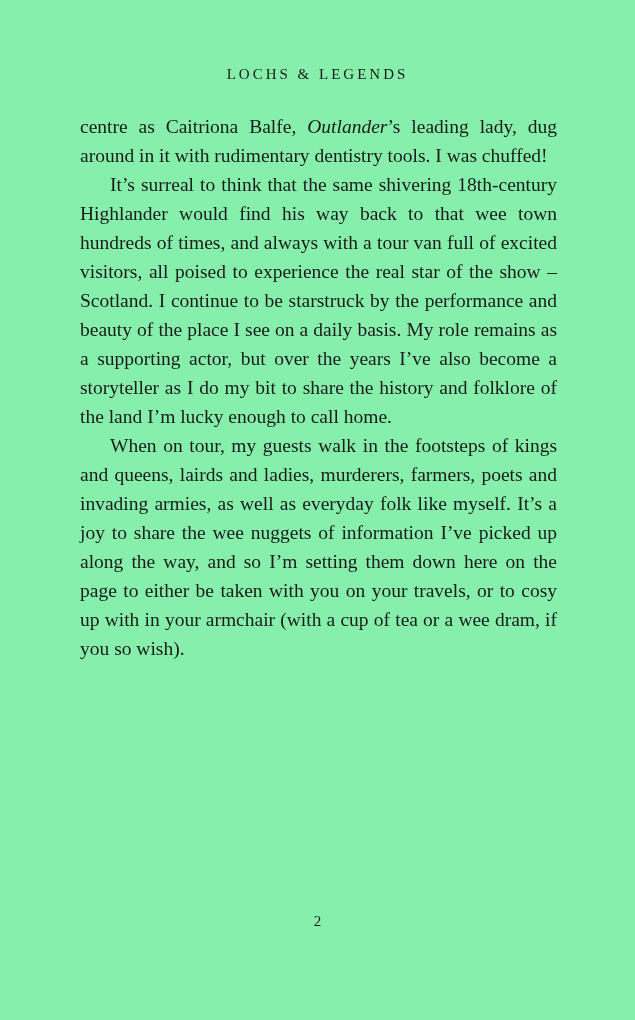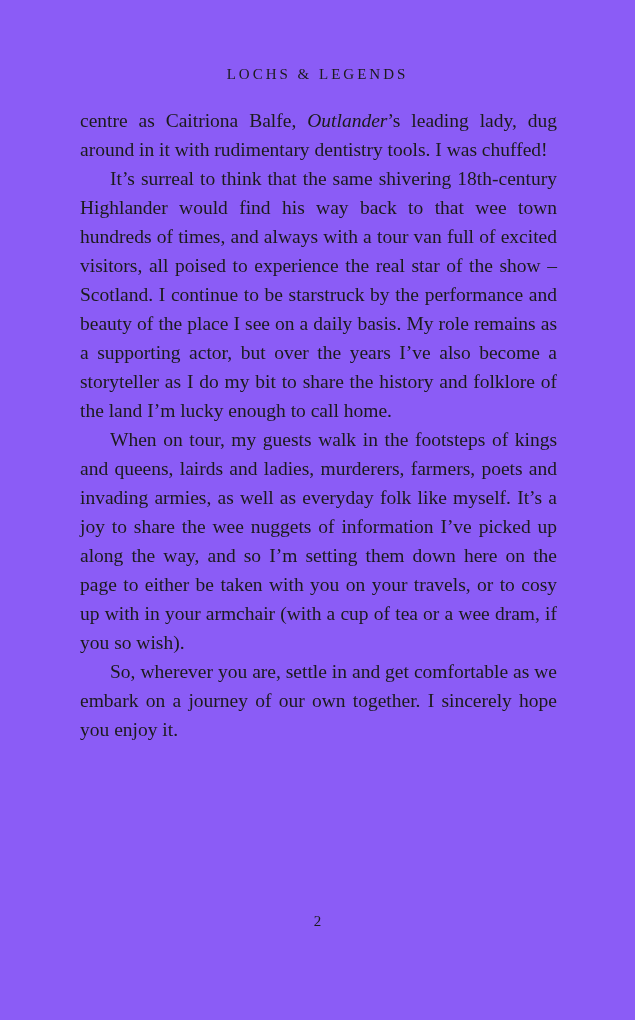--- a/index.html
+++ b/index.html
@@ -4,38 +4,38 @@
 <style>
   html, body {
     margin: 0;
     padding: 0;
     background: #ffffff;
   }
   .page {
     position: relative;
     width: 635px;
     height: 1020px;
-    background: #8b5cf6;
+    background: #86efac;
     color: #1b1b1b;
     font-family: "Liberation Serif", serif;
     overflow: hidden;
   }
   .running-head {
     position: absolute;
     top: 66px;
     left: 0;
     width: 100%;
     text-align: center;
     font-size: 15px;
     letter-spacing: 3px;
     color: #1b1b1b;
   }
   .body-text {
     position: absolute;
-    top: 106px;
+    top: 112px;
     left: 80px;
     width: 477px;
     font-size: 19.5px;
     line-height: 29px;
     text-align: justify;
     color: #1b1b1b;
   }
   .body-text p {
     margin: 0;
     padding: 0;
@@ -60,17 +60,16 @@
 </head>
 <body>
 
 <div class="page">
   <div class="running-head">LOCHS &amp; LEGENDS</div>
 
   <div class="body-text">
       <p><span>centre as Caitriona Balfe, </span><em>Outlander</em><span>’s leading lady, dug around in it with rudimentary dentistry tools. I was chuffed!</span></p>
       <p class="indent"><span>It’s surreal to think that the same shivering 18th-century Highlander would find his way back to that wee town hundreds of times, and always with a tour van full of excited visitors, all poised to experience the real star of the show – Scotland. I continue to be starstruck by the performance and beauty of the place I see on a daily basis. My role remains as a supporting actor, but over the years I’ve also become a storyteller as I do my bit to share the history and folklore of the land I’m lucky enough to call home.</span></p>
       <p class="indent"><span>When on tour, my guests walk in the footsteps of kings and queens, lairds and ladies, murderers, farmers, poets and invading armies, as well as everyday folk like myself. It’s a joy to share the wee nuggets of information I’ve picked up along the way, and so I’m setting them down here on the page to either be taken with you on your travels, or to cosy up with in your armchair (with a cup of tea or a wee dram, if you so wish).</span></p>
-      <p class="indent"><span>So, wherever you are, settle in and get comfortable as we embark on a journey of our own together. I sincerely hope you enjoy it.</span></p>
     </div>
 
   <div class="folio">2</div>
 </div>
 
 </body></html>

